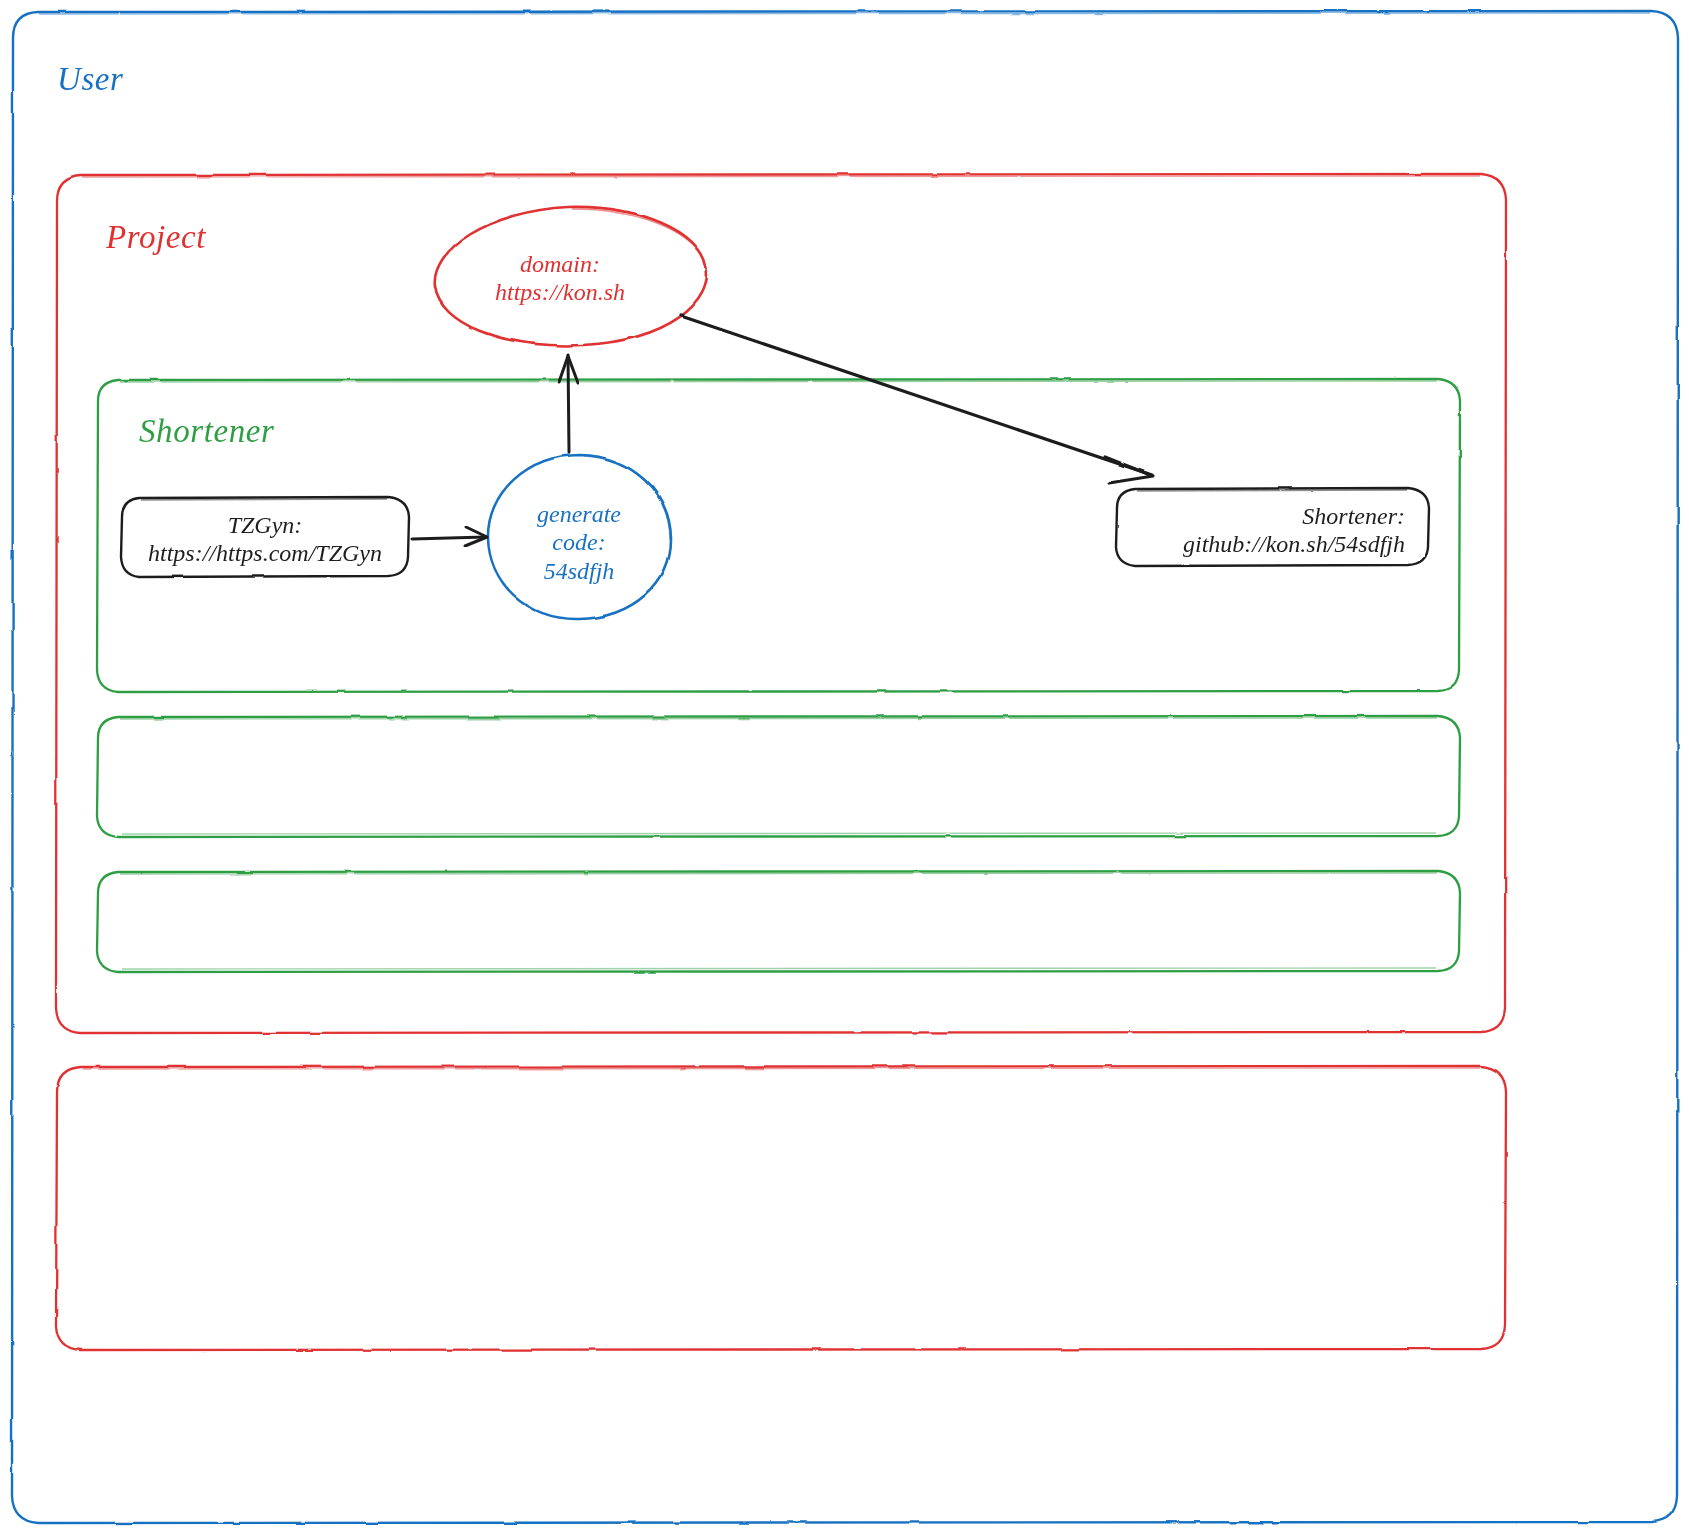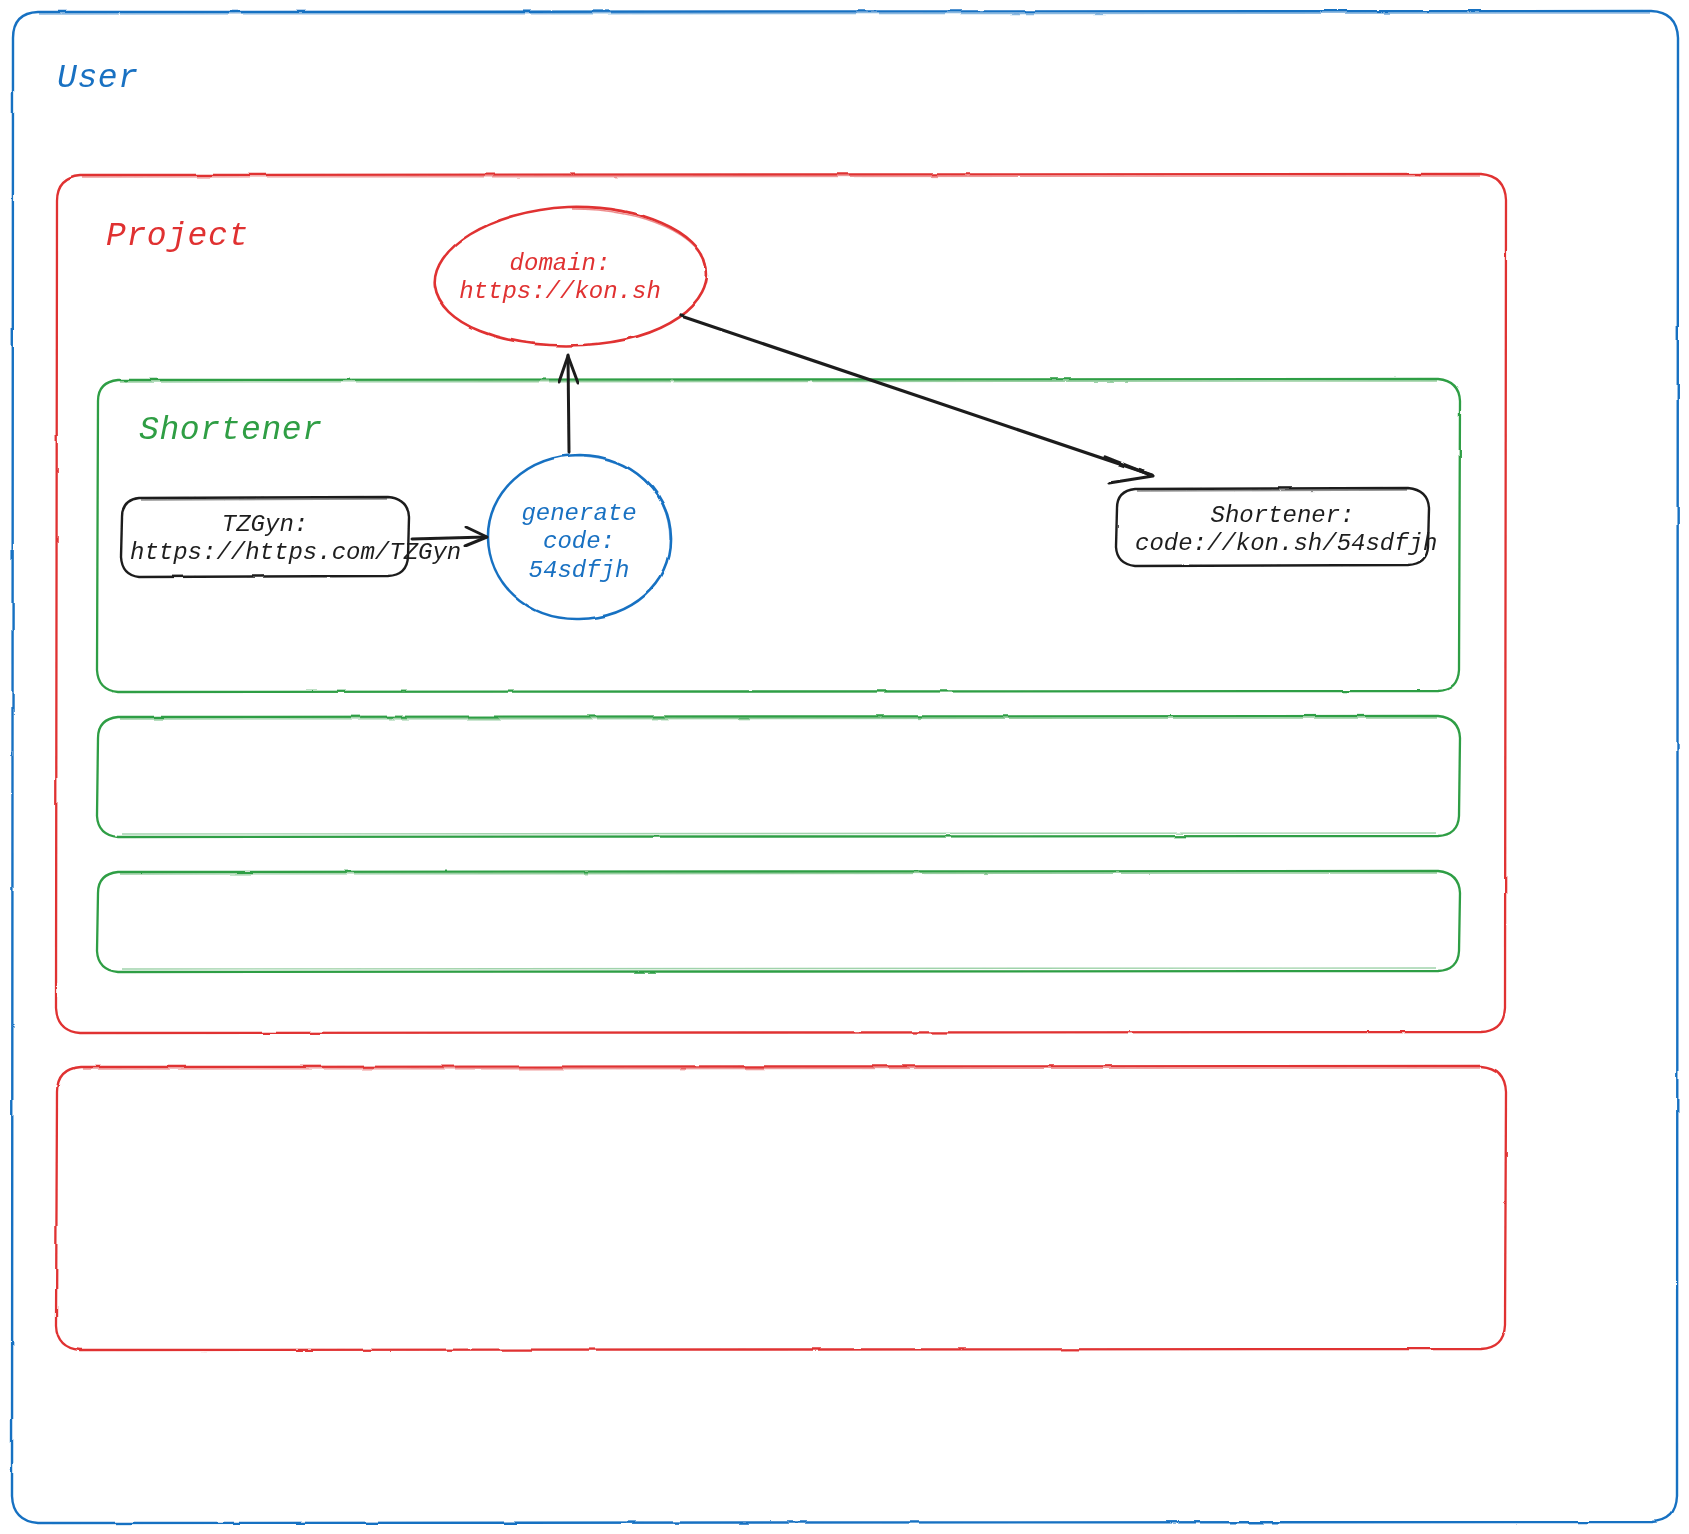--- a/index.html
+++ b/index.html
@@ -20,21 +20,21 @@
   }
   #sketch {
     position: absolute;
     top: 0;
     left: 0;
     width: 1689px;
     height: 1534px;
   }
   .lbl {
     position: absolute;
-    font-family: Liberation Mono, monospace;
+    font-family: Liberation Serif, serif;
     white-space: nowrap;
     line-height: 1.18;
     pointer-events: none;
     user-select: none;
   }
   .container-title {
     font-size: 33px;
     letter-spacing: 0.6px;
     font-style: italic;
     font-weight: 400;
@@ -150,18 +150,18 @@
     <span class="line">TZGyn:</span>
     <span class="line">https://https.com/TZGyn</span>
   </div>
 
   <div class="lbl node-text c-blue" style="left:494px; top:500px; width:170px;">
     <span class="line">generate</span>
     <span class="line">code:</span>
     <span class="line">54sdfjh</span>
   </div>
 
-  <div class="lbl node-text c-black" style="left:1135px; top:502px; width:295px;">
+  <div class="lbl node-text c-black" style="left:1110px; top:502px; width:295px;text-align:right;">
     <span class="line">Shortener:</span>
-    <span class="line">code://kon.sh/54sdfjh</span>
+    <span class="line">github://kon.sh/54sdfjh</span>
   </div>
 
 </div>
 
 </body></html>

